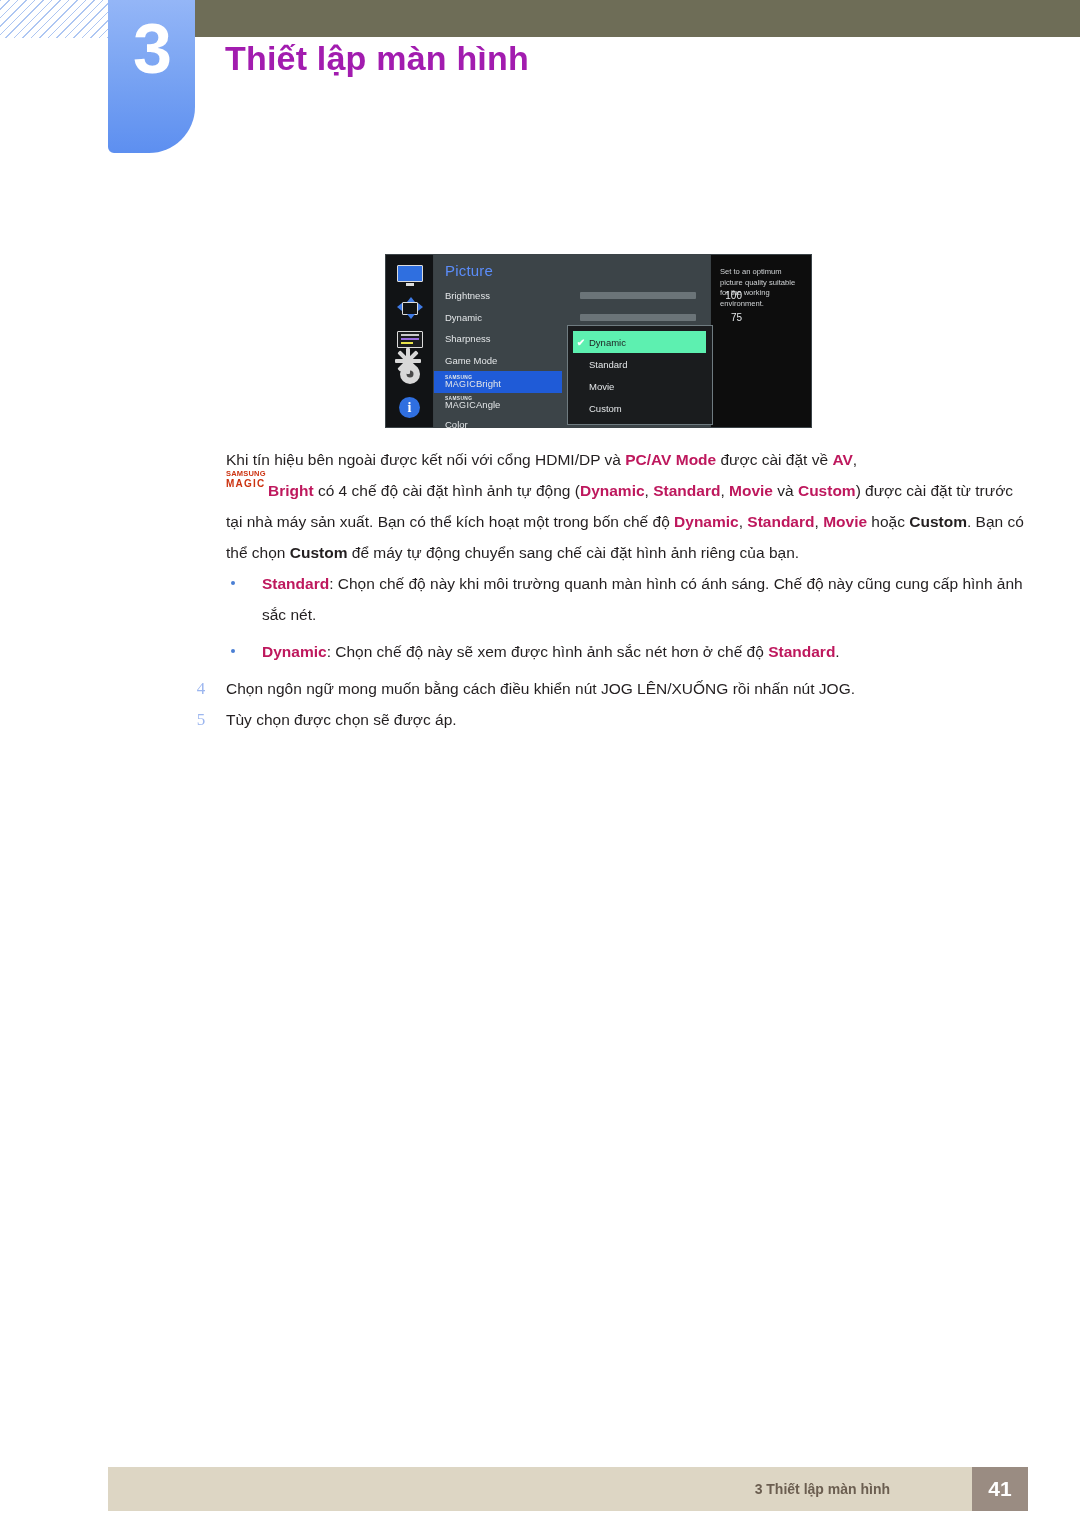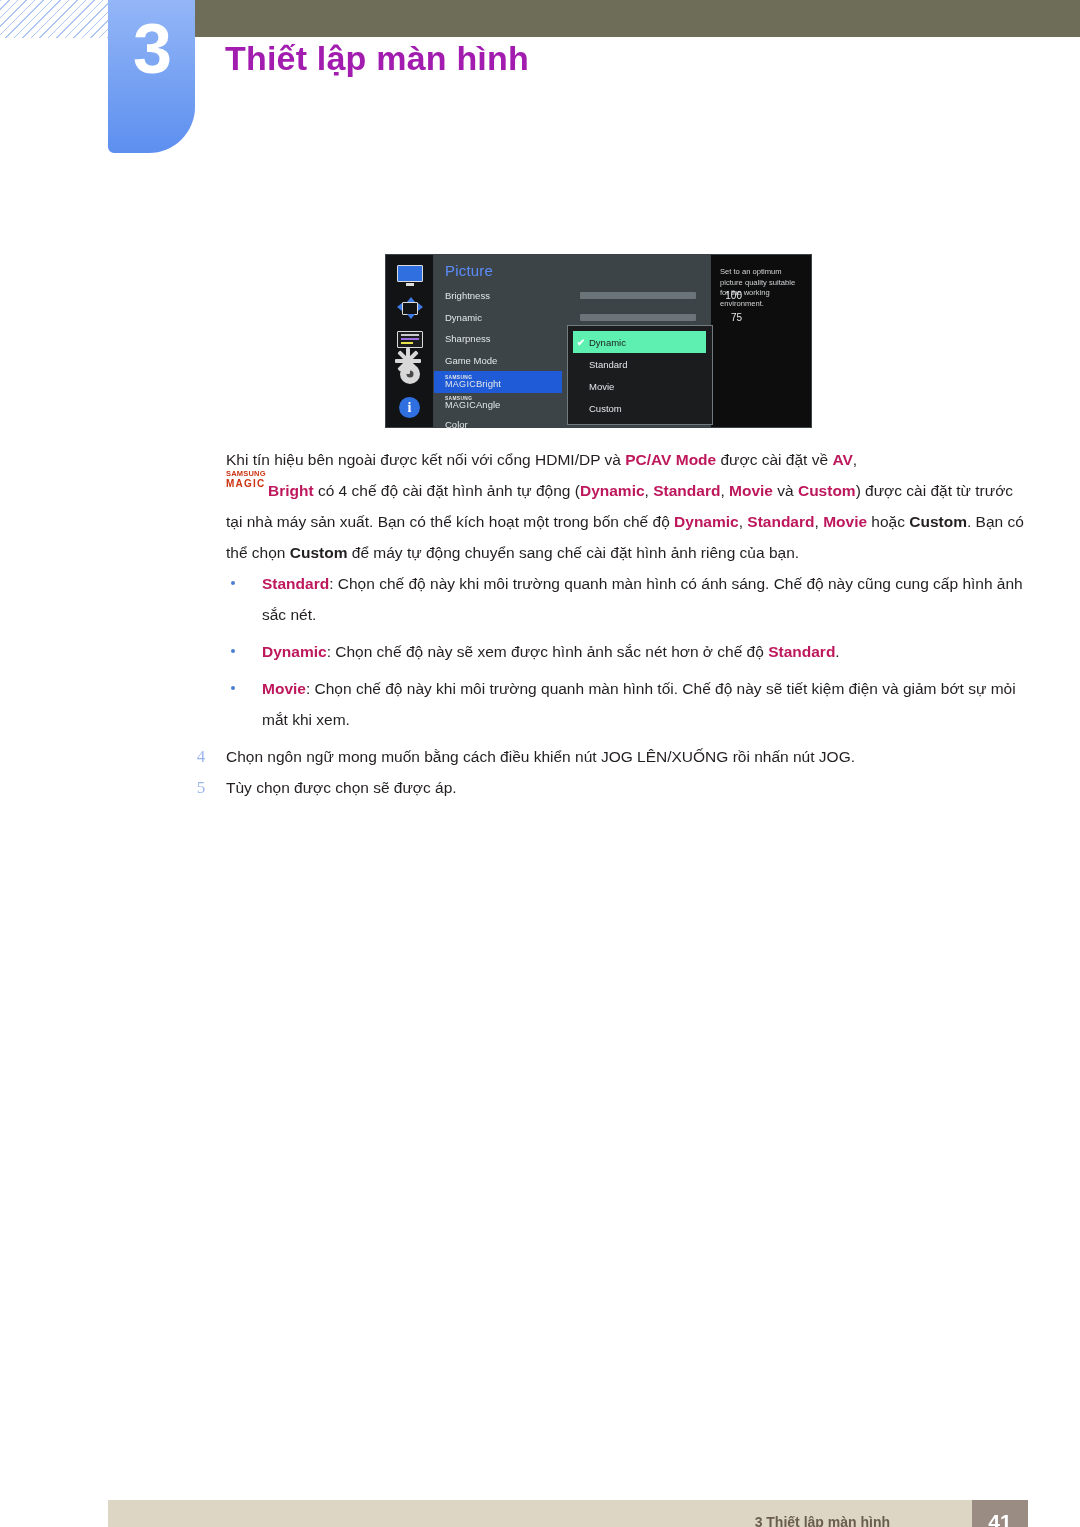--- a/index.html
+++ b/index.html
@@ -378,21 +378,21 @@
     text-align: center;
     color: #9cb6ef;
     font-size: 17px;
     font-family: "Liberation Serif", serif;
   }
 
   
   .footer {
     position: absolute;
     left: 0; bottom: 0;
-    width: 1080px; height: 27px; margin-top: 44px;
+    width: 1080px; height: 60px; margin-top: 44px;
   }
   .footer-bar {
     position: absolute;
     left: 108px; top: 0;
     width: 864px; height: 44px;
     background: #ddd6c4;
   }
   .footer-text {
     position: absolute;
     right: 190px; top: 0;
@@ -528,21 +528,20 @@
   <div class="osd-desc">Set to an optimum picture quality suitable for the working environment.</div>
 </div>
 
 <div class="content">
 
   <p class="para"><span>Khi tín hiệu bên ngoài được kết nối với cổng HDMI/DP và </span><span class="b-orange">PC/AV Mode</span><span> được cài đặt về </span><span class="b-orange">AV</span><span>,</span><br><span class="magic-inline"><span class="sam">SAMSUNG</span><span class="mag">MAGIC</span></span><span class="b-orange">Bright</span><span> có 4 chế độ cài đặt hình ảnh tự động (</span><span class="b-orange">Dynamic</span><span>, </span><span class="b-orange">Standard</span><span>, </span><span class="b-orange">Movie</span><span> và </span><span class="b-orange">Custom</span><span>) được cài đặt từ trước tại nhà máy sản xuất. Bạn có thể kích hoạt một trong bốn chế độ </span><span class="b-orange">Dynamic</span><span>, </span><span class="b-orange">Standard</span><span>, </span><span class="b-orange">Movie</span><span> hoặc </span><span class="b-dark">Custom</span><span>. Bạn có thể chọn </span><span class="b-dark">Custom</span><span> để máy tự động chuyển sang chế cài đặt hình ảnh riêng của bạn.</span></p>
 
   <ul class="bullets">
     <li><span class="dot"></span><span class="b-orange">Standard</span><span>: Chọn chế độ này khi môi trường quanh màn hình có ánh sáng. Chế độ này cũng cung cấp hình ảnh sắc nét.</span></li>
     <li><span class="dot"></span><span class="b-orange">Dynamic</span><span>: Chọn chế độ này sẽ xem được hình ảnh sắc nét hơn ở chế độ </span><span class="b-orange">Standard</span><span>.</span></li>
-    <li><span class="dot"></span><span class="b-orange">Movie</span><span>: Chọn chế độ này khi môi trường quanh màn hình tối. Chế độ này sẽ tiết kiệm điện và giảm bớt sự mỏi mắt khi xem.</span></li>
   </ul>
 
   <ol class="steps">
     <li><span class="num">4</span><span>Chọn ngôn ngữ mong muốn bằng cách điều khiển nút JOG LÊN/XUỐNG rồi nhấn nút JOG.</span></li>
     <li><span class="num">5</span><span>Tùy chọn được chọn sẽ được áp.</span></li>
   </ol>
 
 </div>
 
 <div class="footer">

